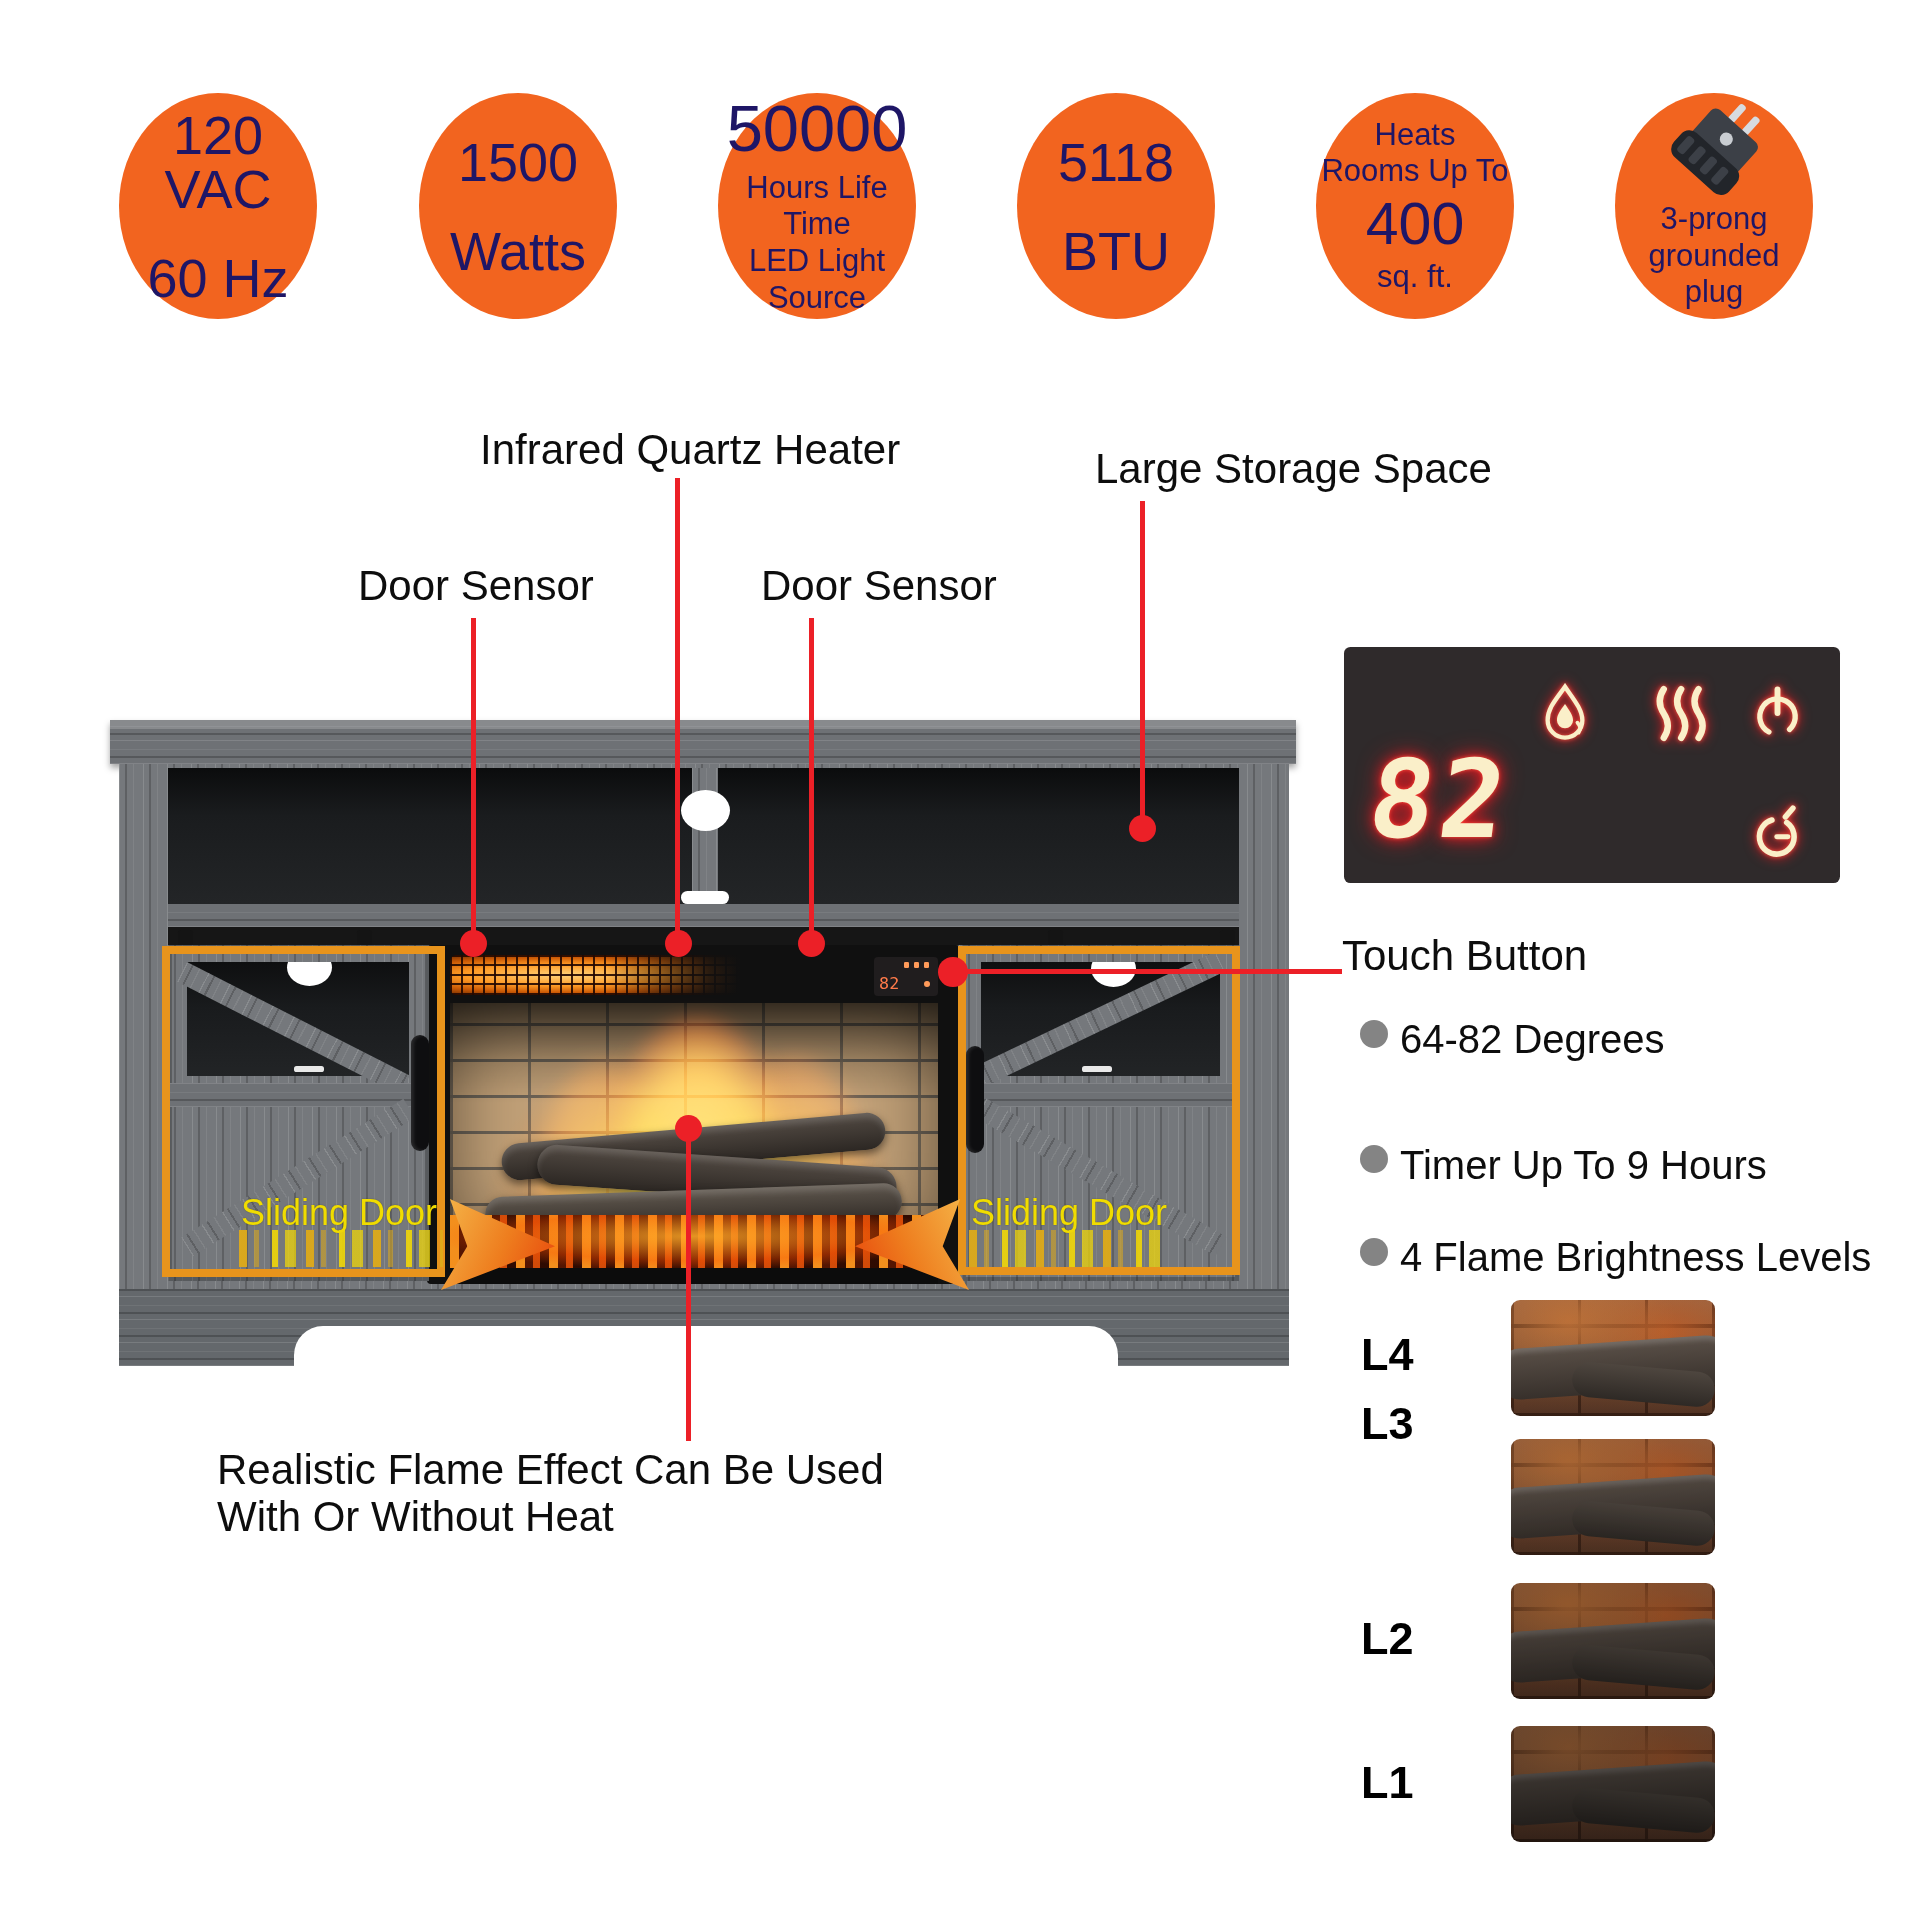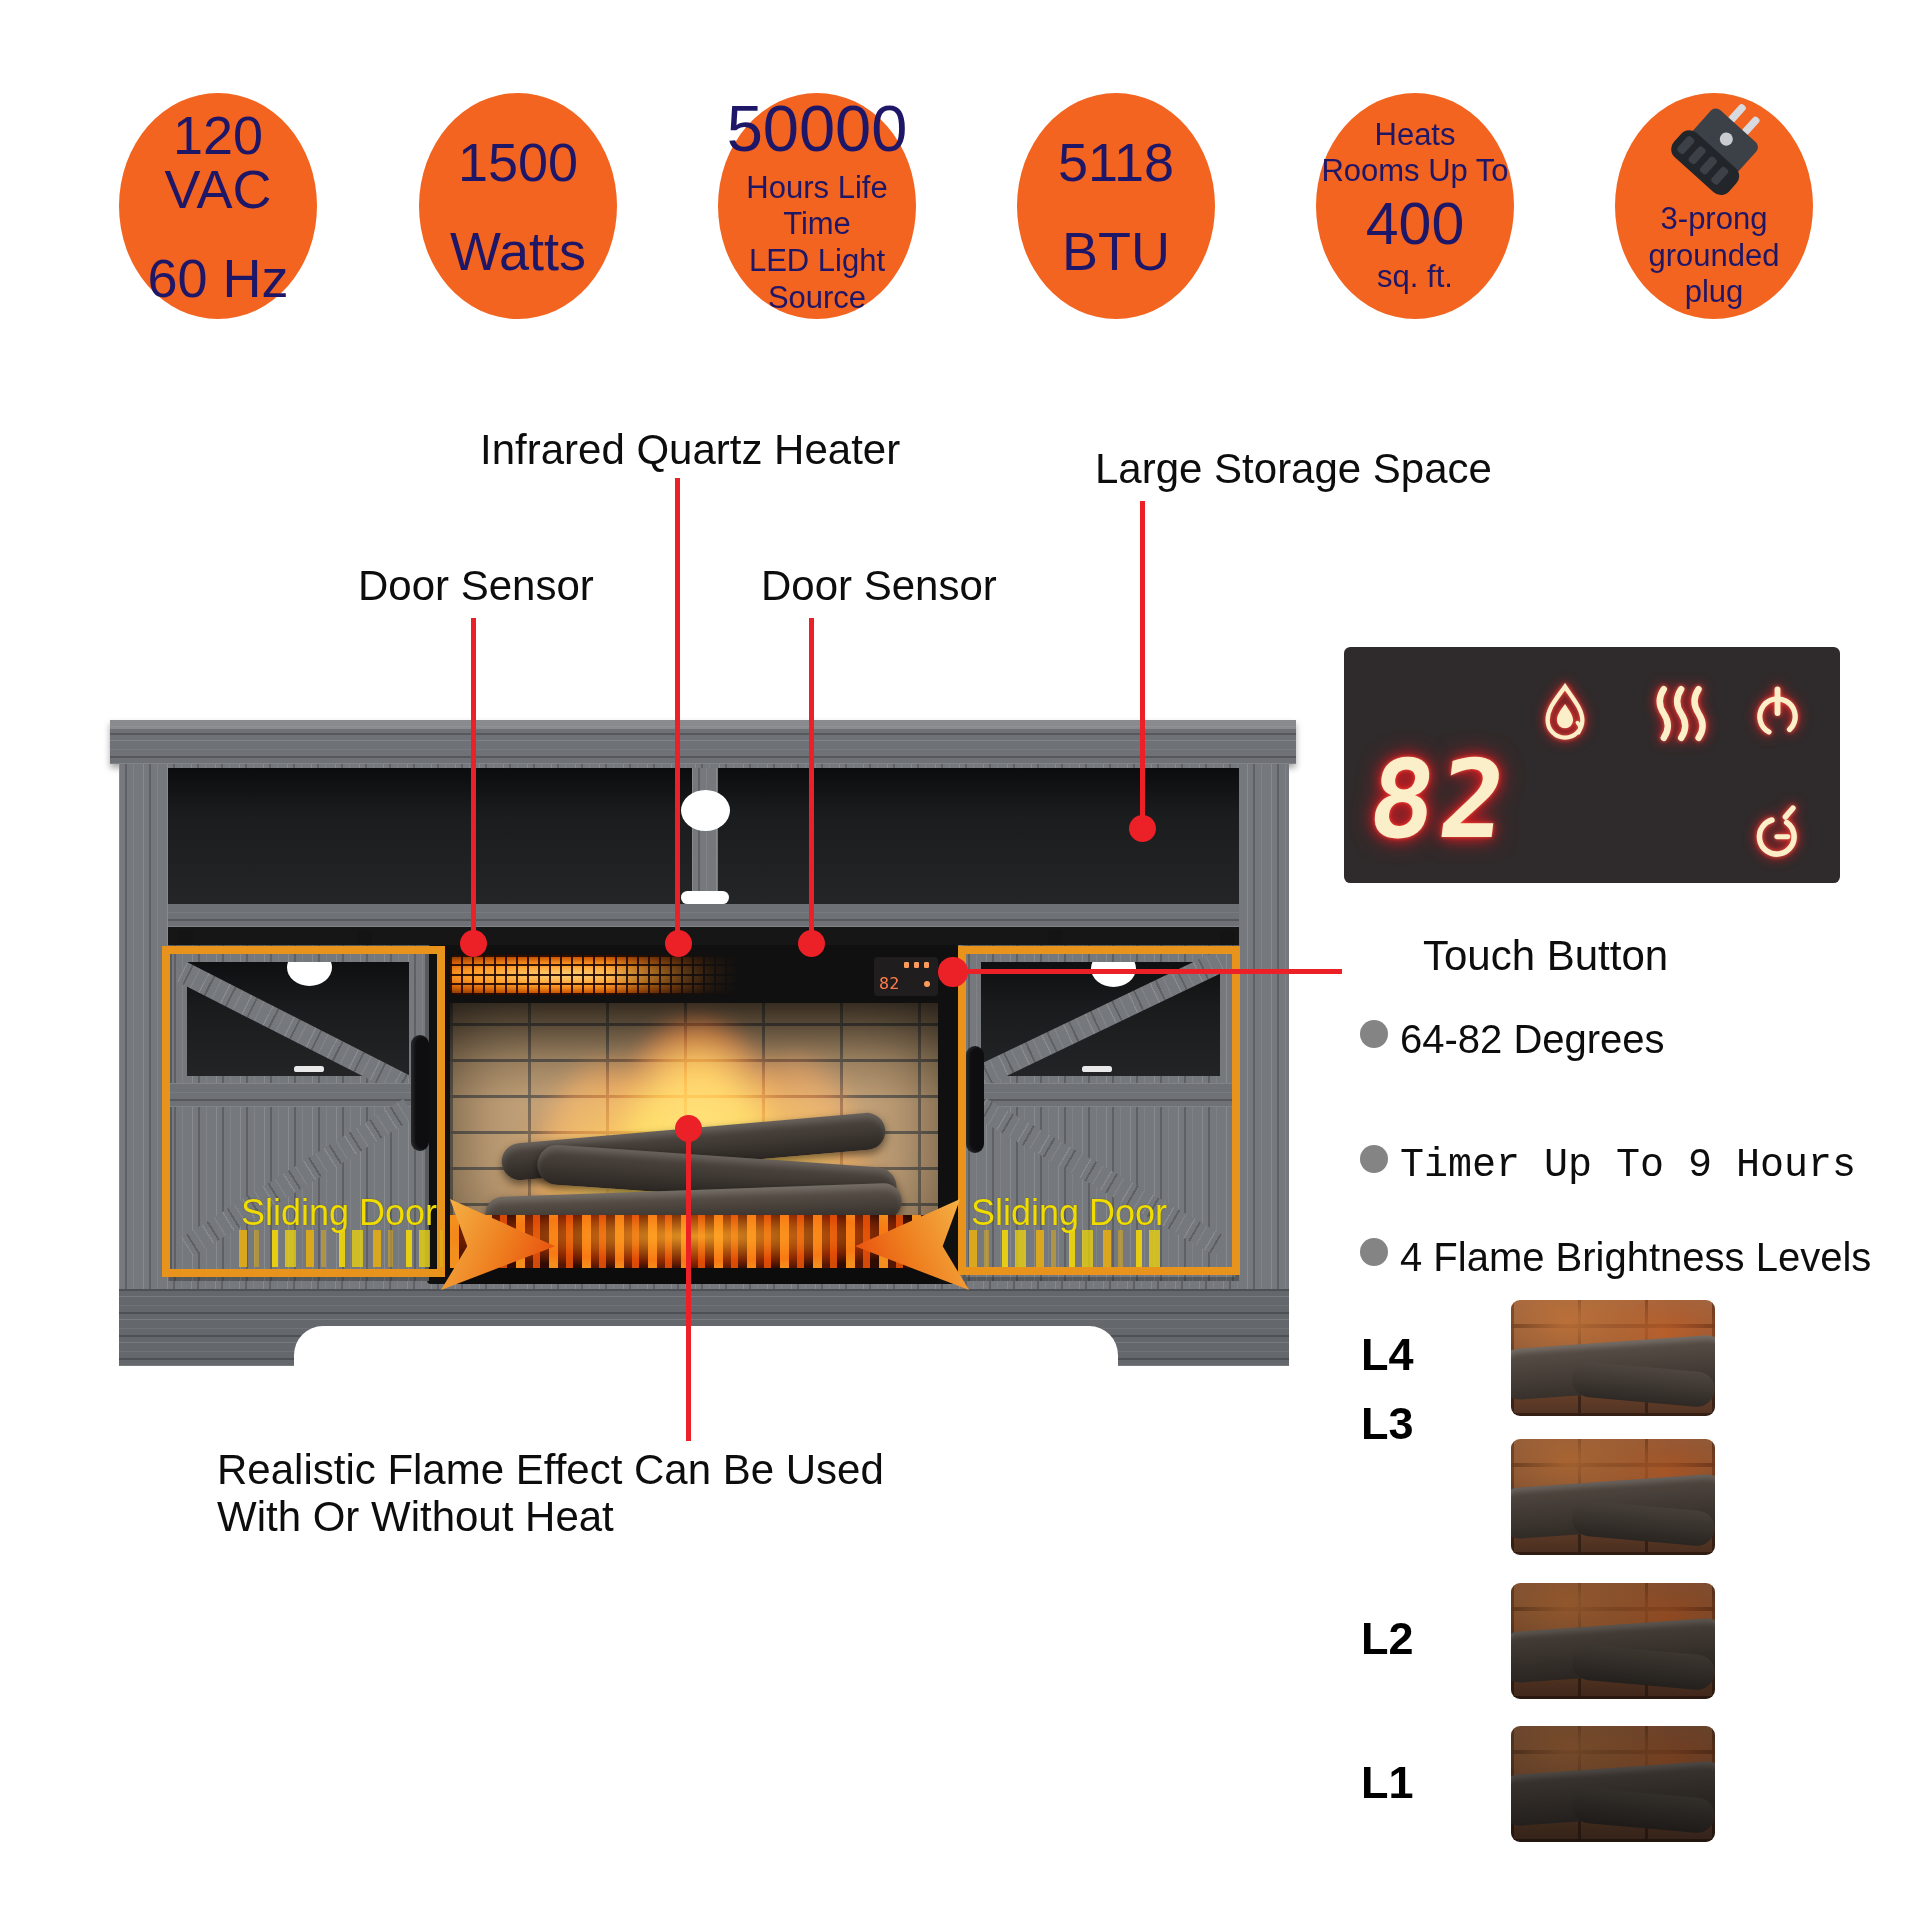--- a/index.html
+++ b/index.html
@@ -248,27 +248,27 @@
       <circle cx="50" cy="56" r="30" fill="none" stroke="#FAEFC9" stroke-width="9" stroke-linecap="round" stroke-dasharray="150 39" transform="rotate(119 50 56)"></circle>
       <line x1="50" y1="10" x2="50" y2="50" stroke="#FAEFC9" stroke-width="10" stroke-linecap="round"></line>
     </svg>
     <svg class="abs picon" style="left:403px;top:155px;" width="62" height="62" viewBox="0 0 100 100">
       <circle cx="48" cy="56" r="28" fill="none" stroke="#FAEFC9" stroke-width="9" stroke-linecap="round" stroke-dasharray="150 26" transform="rotate(-55 48 56)"></circle>
       <line x1="62" y1="24" x2="74" y2="10" stroke="#FAEFC9" stroke-width="9" stroke-linecap="round"></line>
       <line x1="48" y1="56" x2="66" y2="56" stroke="#FAEFC9" stroke-width="8" stroke-linecap="round"></line>
     </svg>
   </div>
 
-  <div class="abs callout" style="left:1423px;top:932px;">Touch Button</div>
+  <div class="abs callout" style="left:1342px;top:932px;">Touch Button</div>
   <div class="abs bullet" style="left:1360px;top:1020px;"></div>
   <div class="abs btext" style="left:1400px;top:1016px;">
     <div>64-82 Degrees</div>
   </div>
   <div class="abs bullet" style="left:1360px;top:1145px;"></div>
-  <div class="abs btext" style="left:1400px;top:1142px;font-family:Liberation Mono, monospace;">Timer Up To 9 Hours</div>
+  <div class="abs btext" style="left:1400px;top:1142px;">Timer Up To 9 Hours</div>
   <div class="abs bullet" style="left:1360px;top:1238px;"></div>
   <div class="abs btext" style="left:1400px;top:1234px;">4 Flame Brightness Levels</div>
 
   <div class="abs lvl" style="top:1300px;">
     <div class="blob"></div>
       <div class="blob2"></div>
   </div>
   <div class="abs lvl" style="top:1439px;filter:brightness(.9);">
     <div class="blob"></div>
       <div class="blob2"></div>

